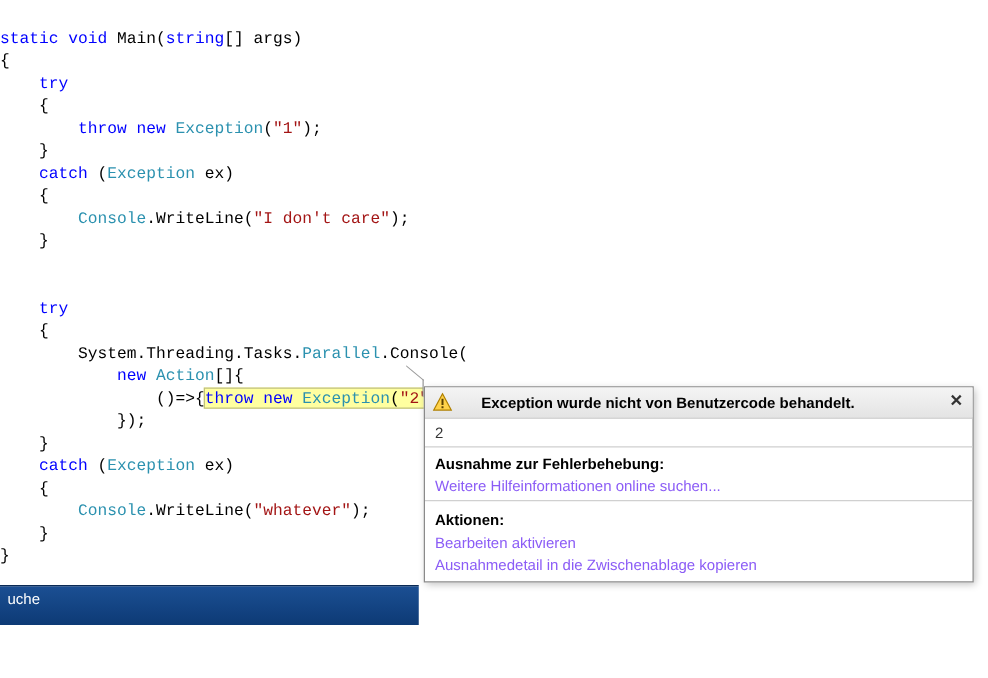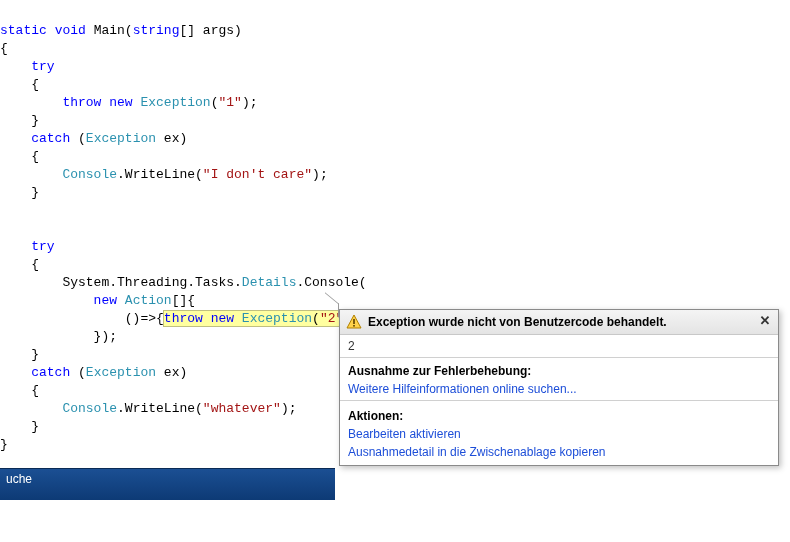--- a/index.html
+++ b/index.html
@@ -64,21 +64,21 @@
     border-top: 1px solid #9a9a9a;
     border-right: 1px solid #9a9a9a;
     transform: skewY(40deg);
   }
   .popup-header {
     background: linear-gradient(#f4f4f4, #e4e4e4);
     border-bottom: 1px solid #c8c8c8;
     padding: 4px 6px;
     display: flex;
     align-items: center;
-    gap: 6px;
+    gap: 23px;
     font-weight: bold;
   }
   .popup-header .title { flex: 1; }
   .warn-icon {
     width: 16px; height: 16px;
     display: inline-block;
   }
   .close-x {
     width: 14px; height: 14px;
     cursor: pointer;
@@ -106,21 +106,21 @@
     position: relative;
     overflow: hidden;
   }
   .hint-link {
     color: #0066cc;
     border: 1px dotted #555;
     padding: 0 1px;
     cursor: pointer;
   }
   .link {
-    color: #1d4ed8;
+    color: #8b5cf6;
     cursor: pointer;
     padding: 2px 8px;
     display: block;
   }
   .divider { border-top: 1px solid #d0d0d0; margin: 2px 0; }
   .scroll-arrows {
     position: absolute;
     right: 1px; top: 1px;
     width: 14px;
     display: flex;
@@ -149,21 +149,21 @@
 <span><span class="kw">        throw</span><span class="kw"> new</span><span class="type"> Exception</span><span>(</span><span class="str">"1"</span><span>);</span></span>
 <span>    }</span>
 <span><span class="kw">    catch</span><span> (</span><span class="type">Exception</span><span> ex)</span></span>
 <span>    {</span>
 <span><span class="type">        Console</span><span>.WriteLine(</span><span class="str">"I don't care"</span><span>);</span></span>
 <span>    }</span>
 <span></span>
 <span></span>
 <span><span class="kw">    try</span></span>
 <span>    {</span>
-<span><span>        System.Threading.Tasks.</span><span class="type">Details</span><span>.Console(</span></span>
+<span><span>        System.Threading.Tasks.</span><span class="type">Parallel</span><span>.Console(</span></span>
 <span><span class="kw">            new</span><span class="type"> Action</span><span>[]{</span></span>
 <span><span>                ()=&gt;{</span><span class="hl"><span class="kw">throw</span><span class="kw"> new</span><span class="type"> Exception</span><span>(</span><span class="str">"2"</span><span>);</span></span><span>},</span></span>
 <span>            });</span>
 <span>    }</span>
 <span><span class="kw">    catch</span><span> (</span><span class="type">Exception</span><span> ex)</span></span>
 <span>    {</span>
 <span><span class="type">        Console</span><span>.WriteLine(</span><span class="str">"whatever"</span><span>);</span></span>
 <span>    }</span>
 <span>}</span>
 </div>

